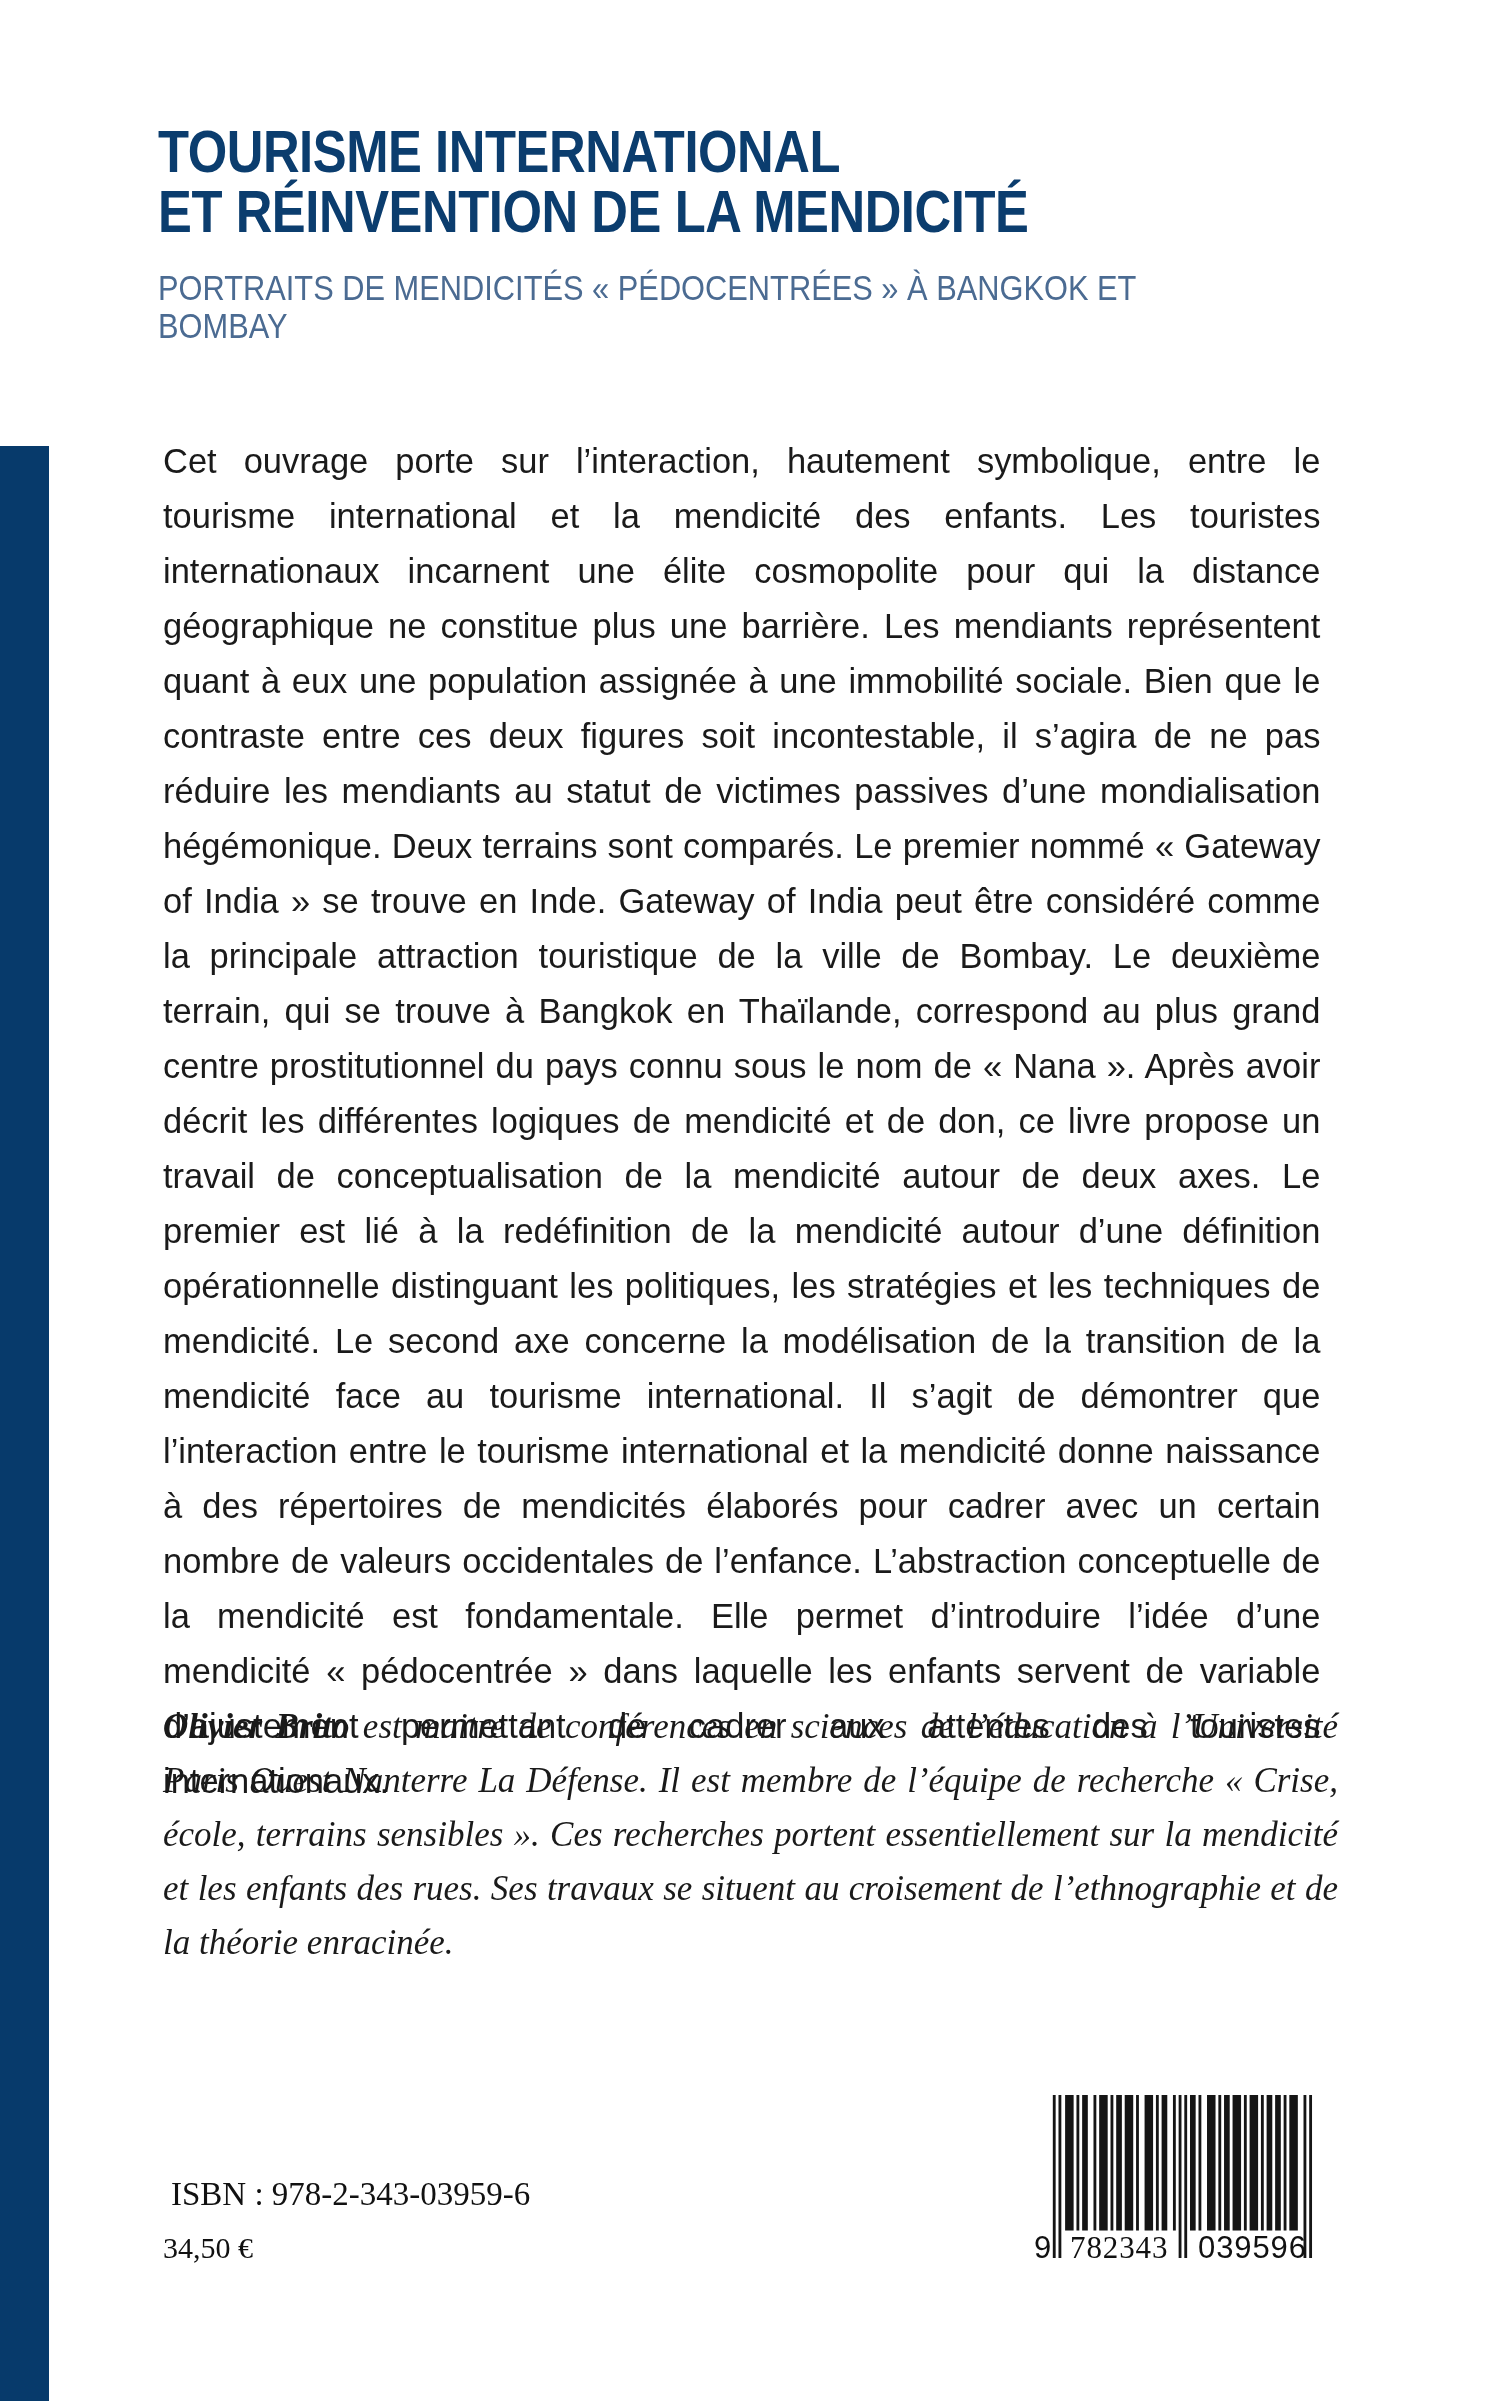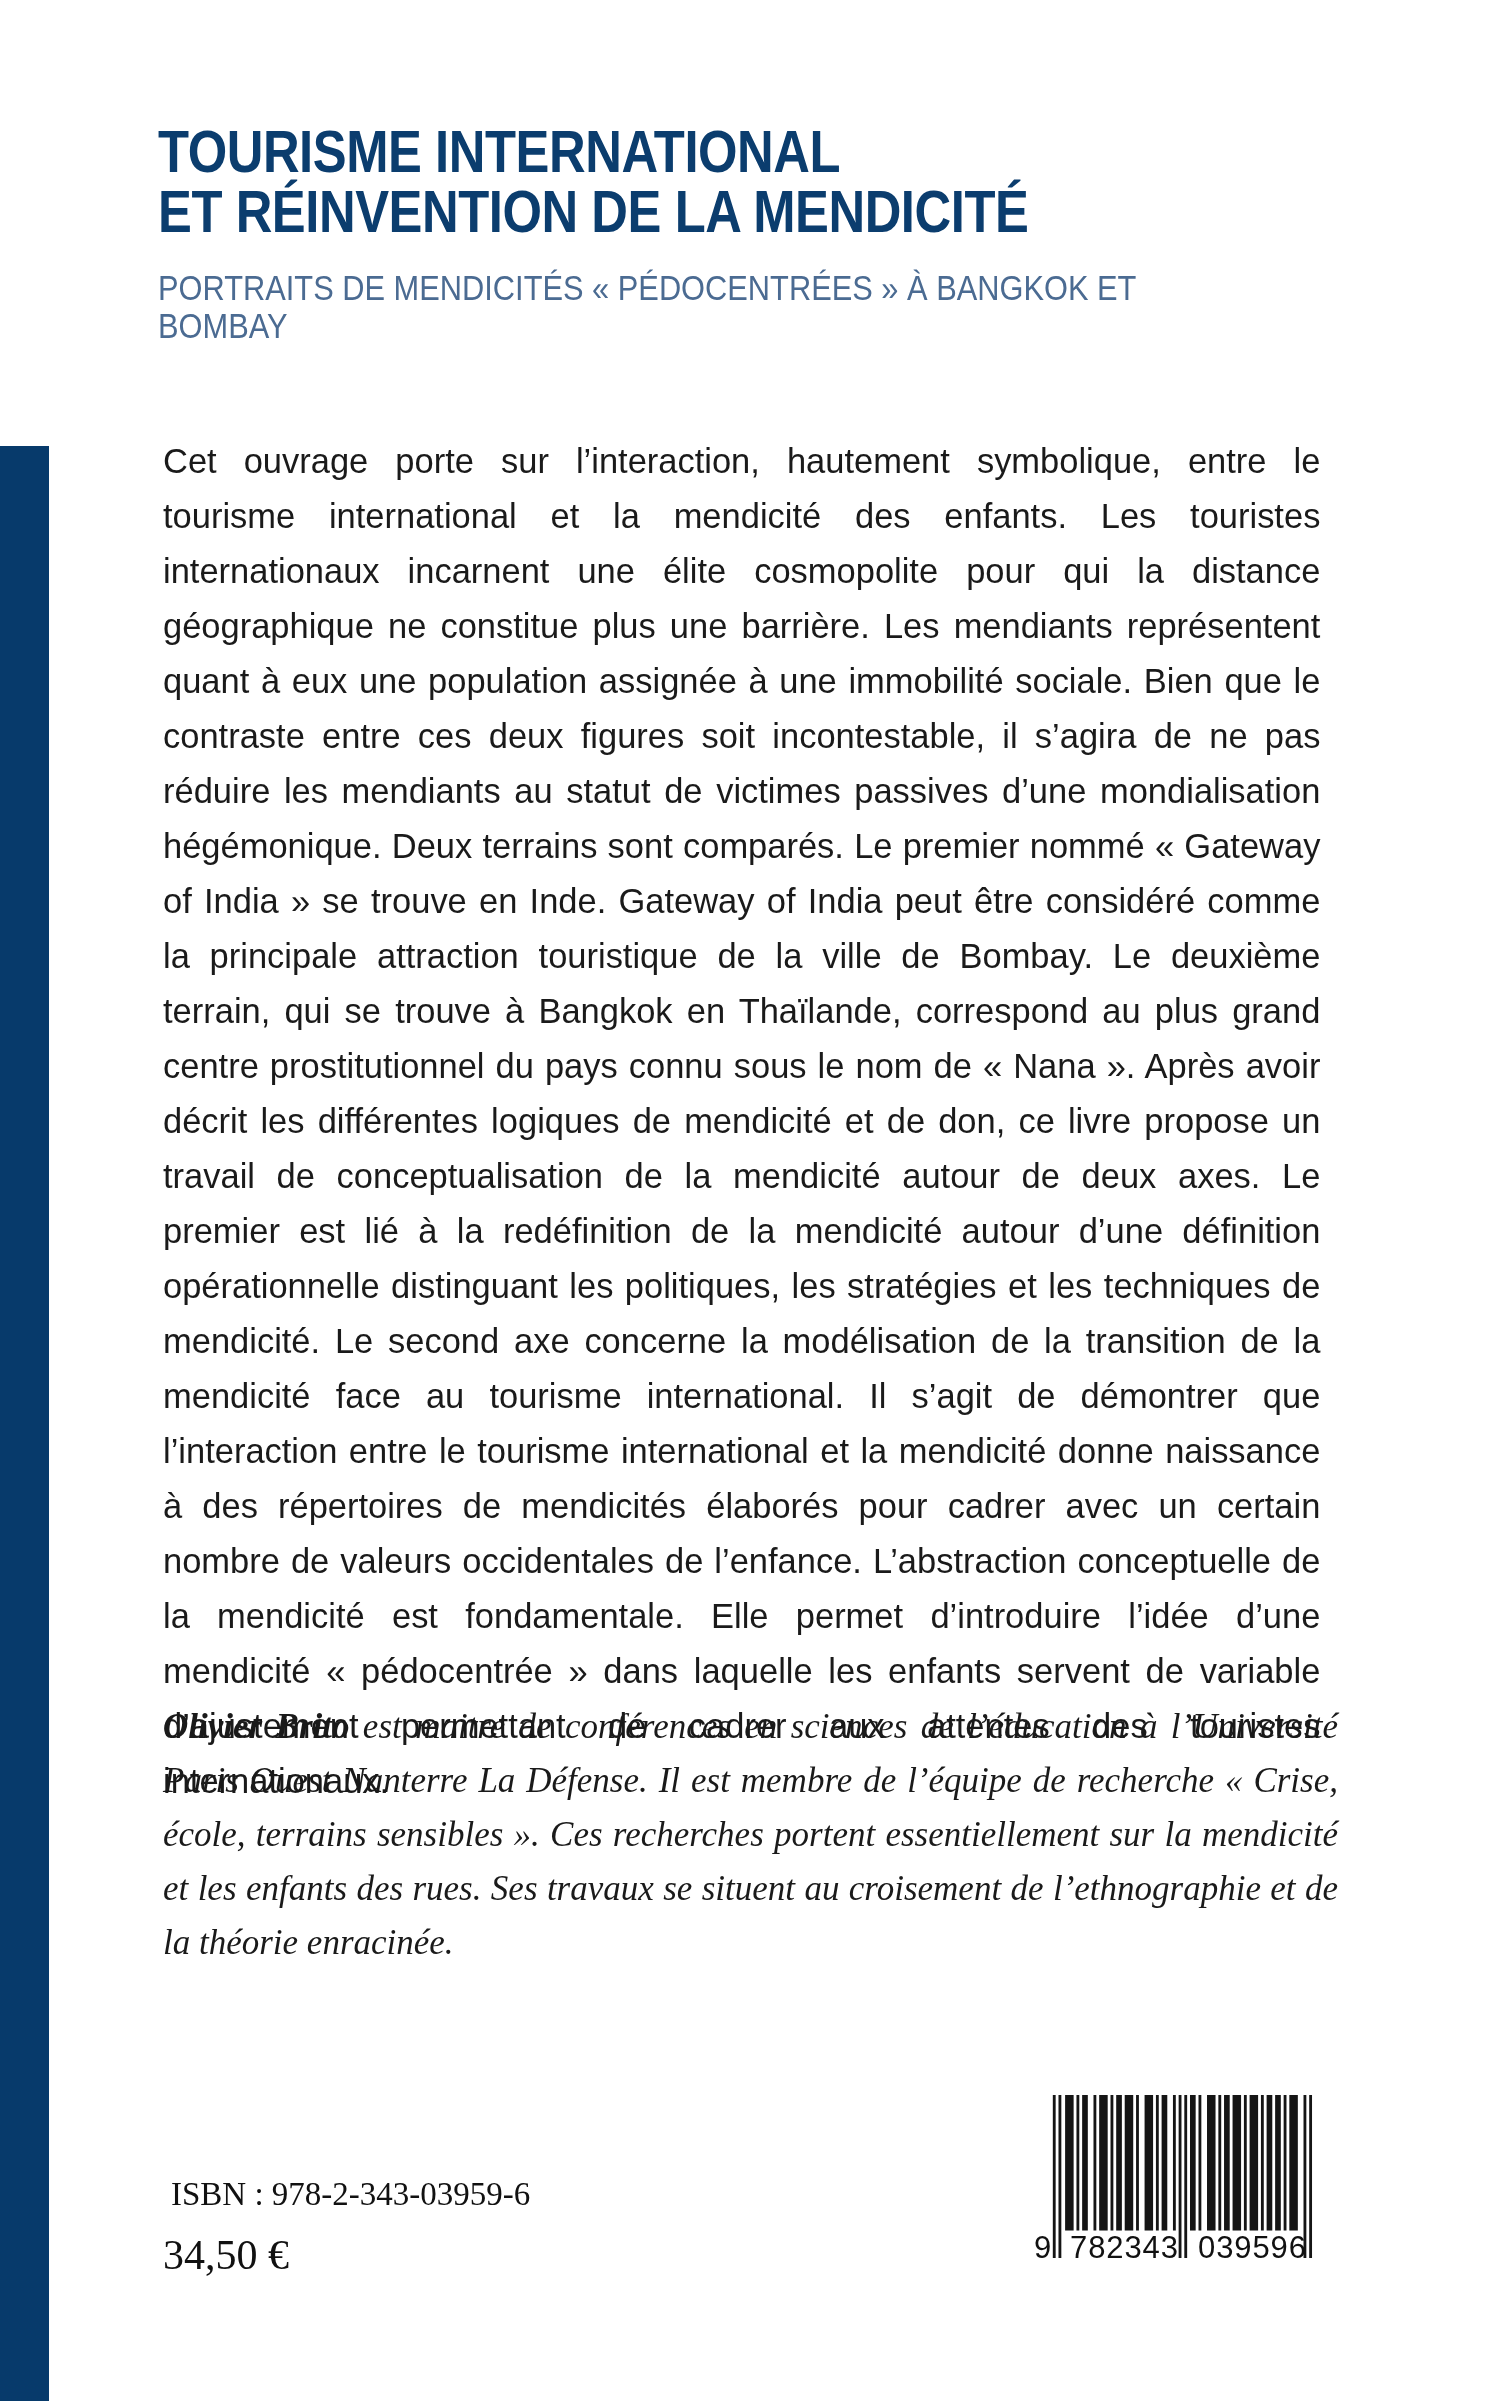--- a/index.html
+++ b/index.html
@@ -108,21 +108,21 @@
   }
   .isbn-line {
     font-family: "Liberation Serif", serif;
     font-size: 33px;
     color: #111111;
     line-height: 1.25;
     margin: 8px;
   }
   .price-line {
     font-family: "Liberation Serif", serif;
-    font-size: 42px;
+    font-size: 30px;
     color: #111111;
     line-height: 1.2;
     margin: 15px 0 0 0;
   }
 
   
   .barcode-wrap {
     position: absolute;
     left: 1032px;
     top: 2094px;
@@ -139,21 +139,21 @@
     top: 135px;
     width: 298px;
     height: 34px;
     font-family: "Liberation Sans Narrow", "Liberation Sans", sans-serif;
     font-size: 31px;
     letter-spacing: 0.9px;
     color: #111111;
     white-space: pre;
   }
   .bc-d1 { position: absolute; left: 1.9px;   top: 0; }
-  .bc-d2 { position: absolute; left: 38px;  top: 0; }
+  .bc-d2 { position: absolute; left: 38px;  top: 0; font-family: Liberation Serif, serif; }
   .bc-d3 { position: absolute; left: 166px; top: 0; }
 </style>
 </head>
 <body>
 
 <div class="page">
 
   <div class="spine-bar"></div>
 
   <div class="title-block">

